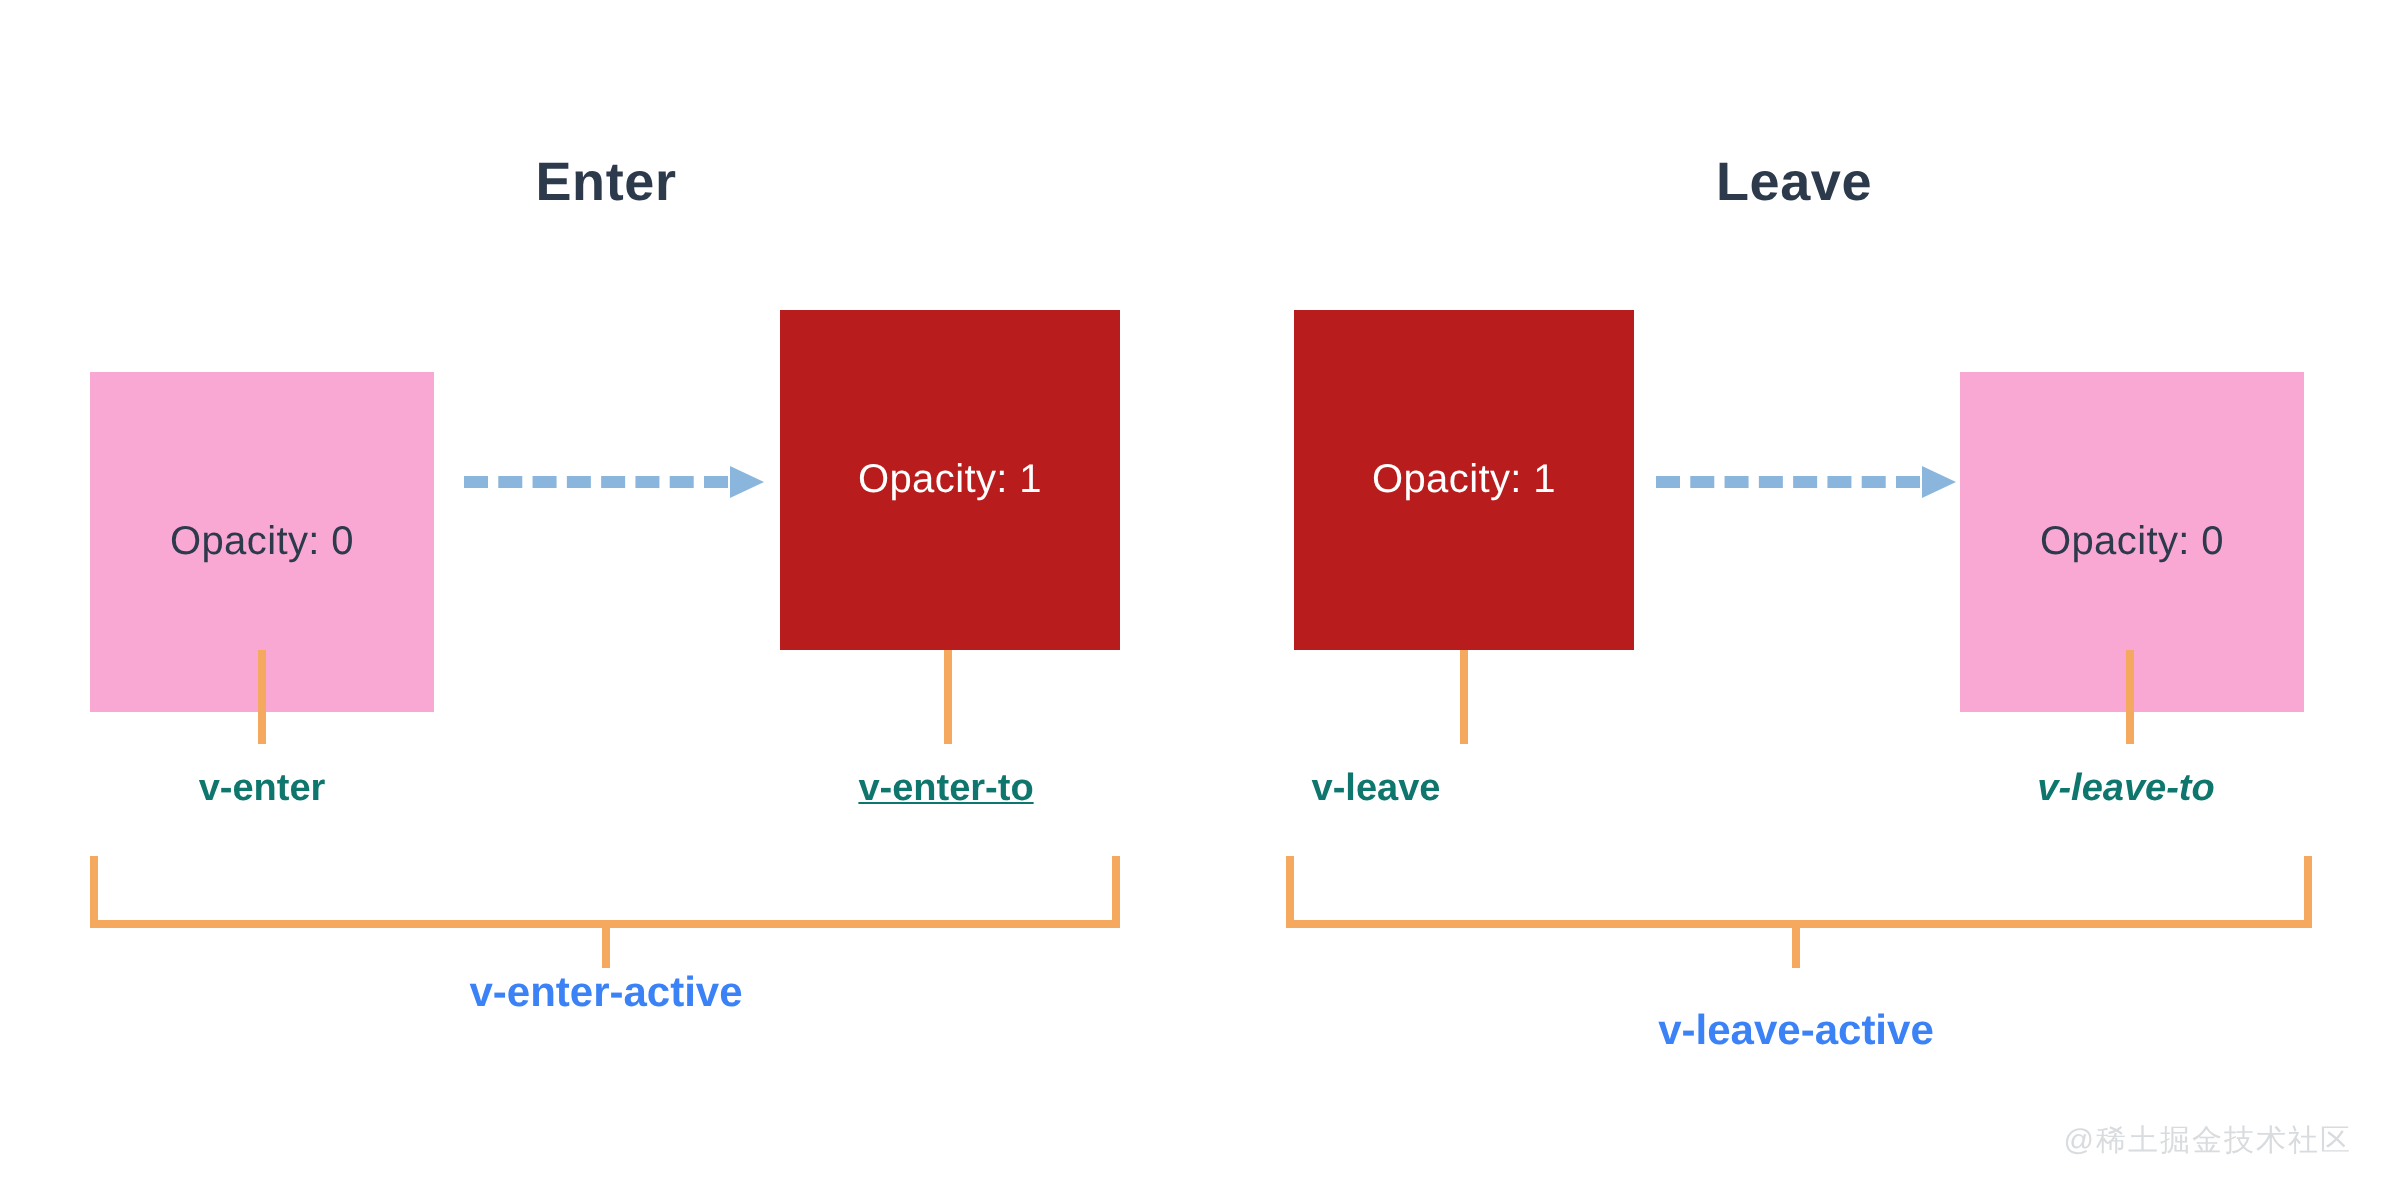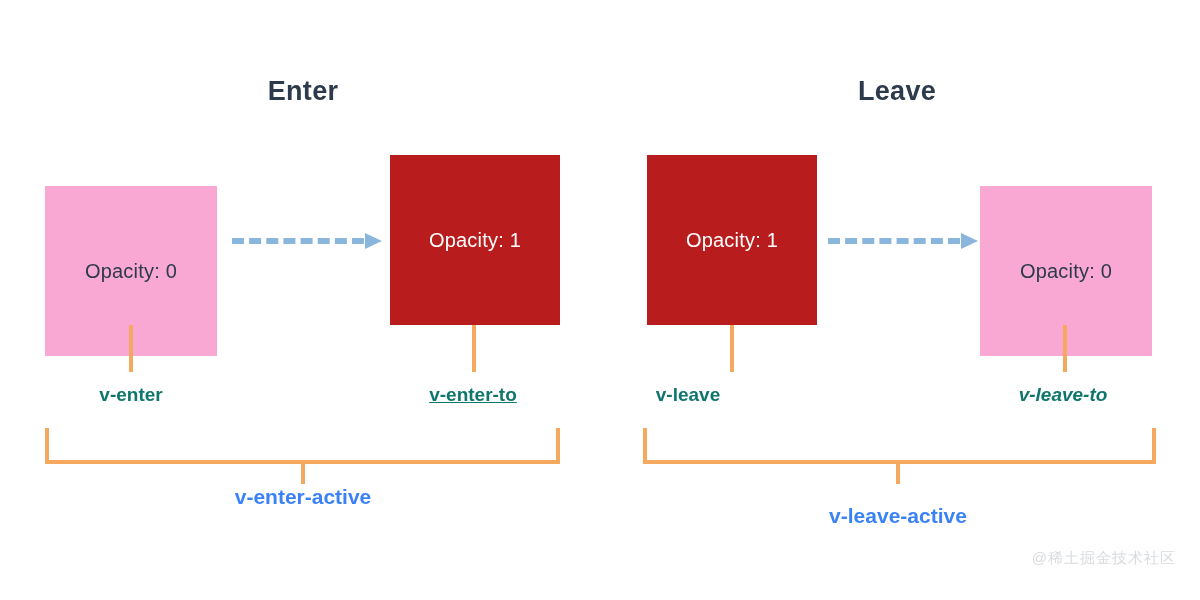--- a/index.html
+++ b/index.html
@@ -105,21 +105,21 @@
     color: #3b82f6;
     white-space: nowrap;
     text-align: center;
     transform: translateX(-50%);
   }
 
   
   .watermark {
     position: absolute;
     right: 24px;
-    bottom: 32px;
+    bottom: 20px;
     font-size: 15px;
     color: #d9dcdf;
     letter-spacing: 1px;
     white-space: nowrap;
   }
 </style>
 </head>
 <body>
 
 <div id="stage">

